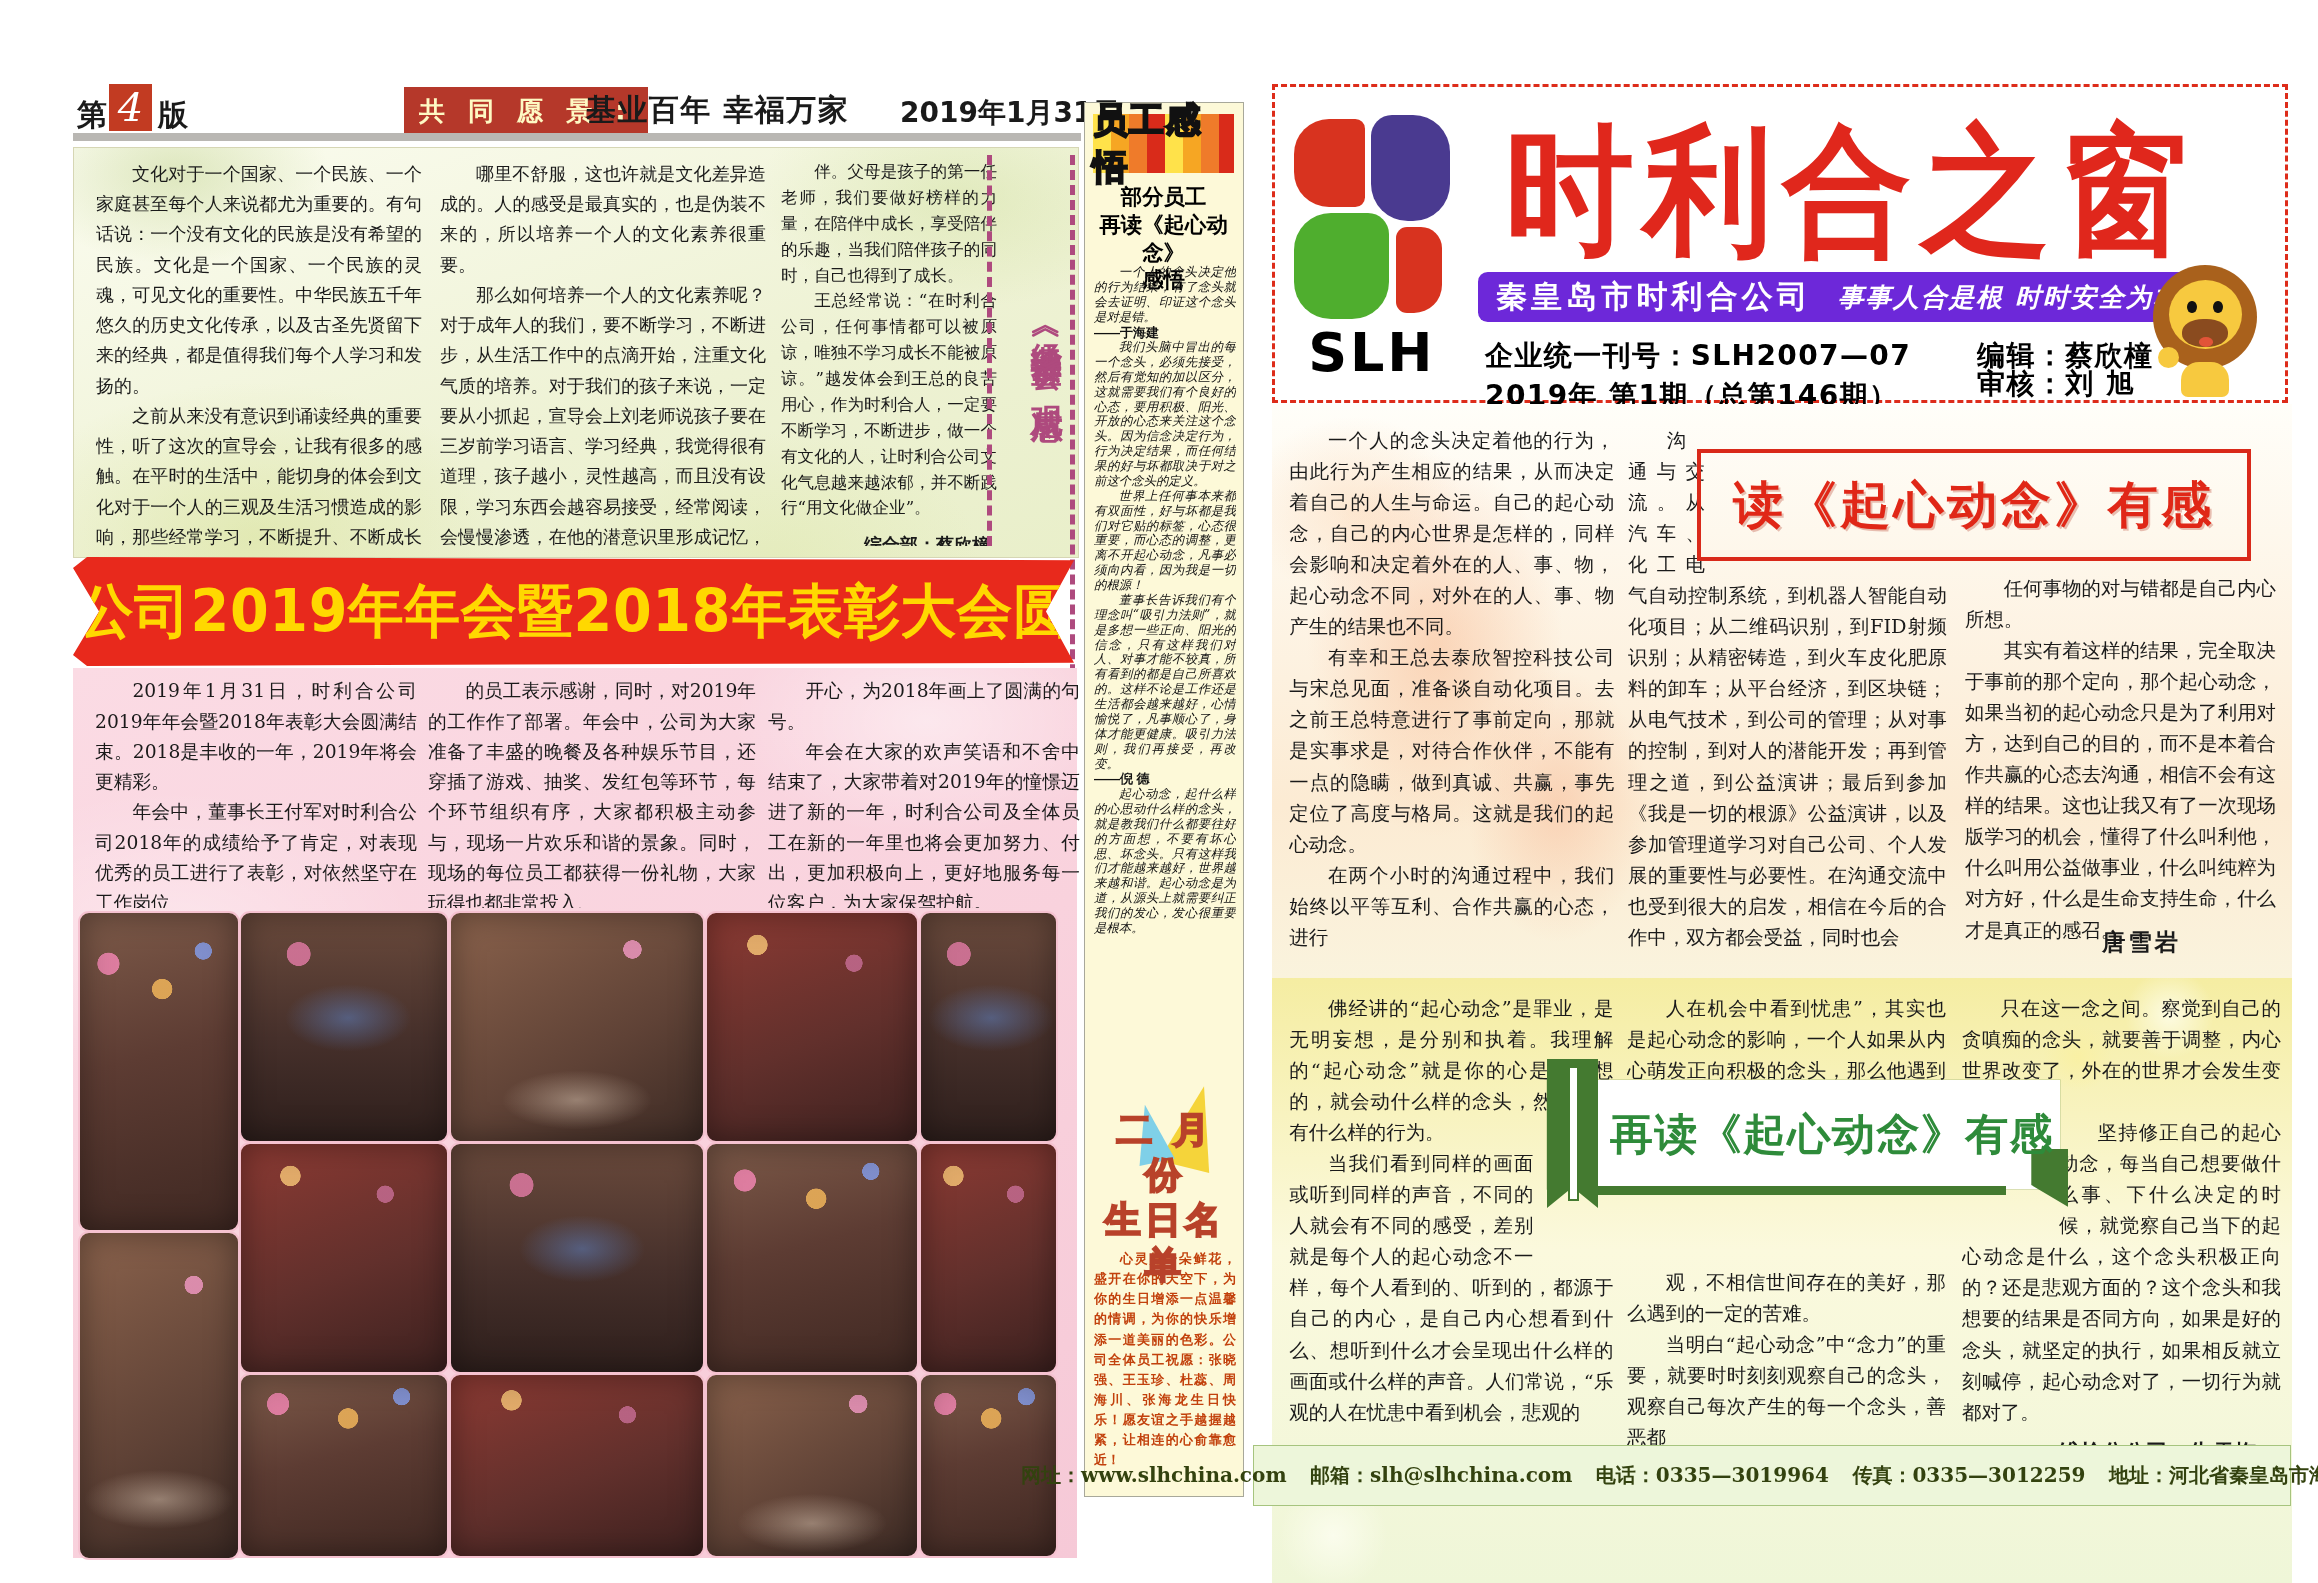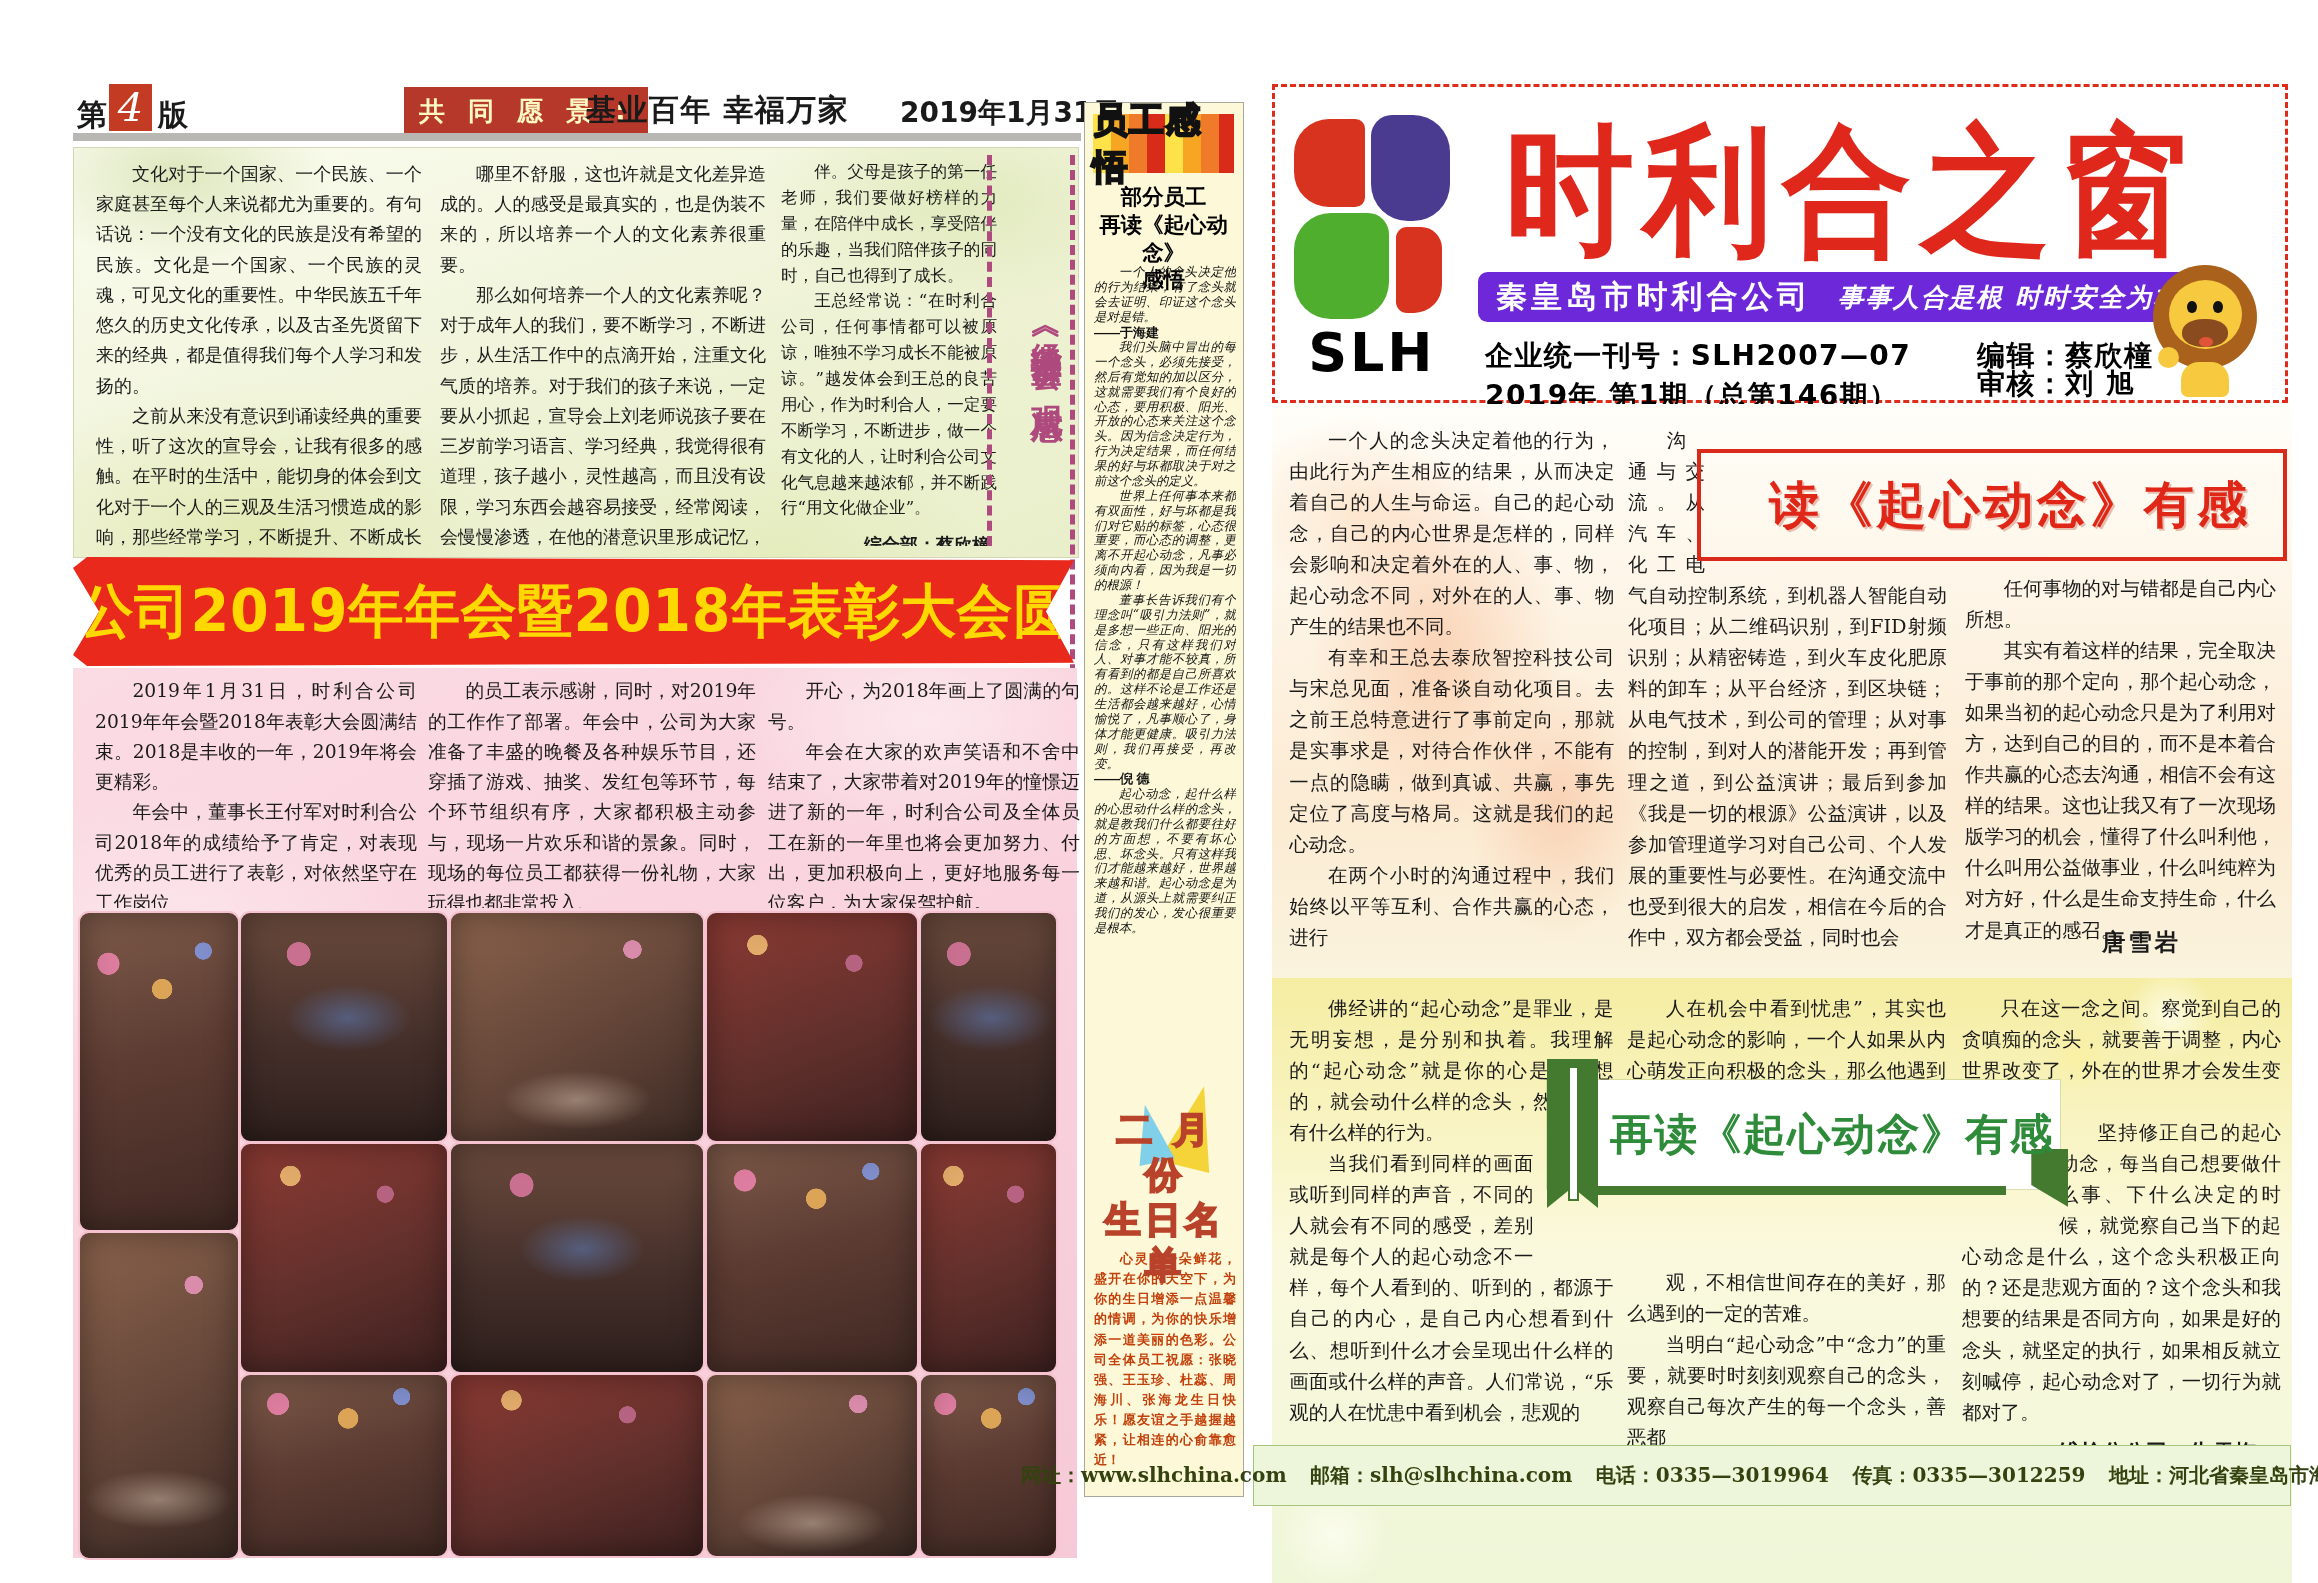--- a/index.html
+++ b/index.html
@@ -160,21 +160,21 @@
       radial-gradient(ellipse 138px 207px at 28% 70%, rgba(240,120,70,.22), transparent 66%),
       radial-gradient(ellipse 166px 138px at 8% 18%, rgba(248,180,120,.25), transparent 66%),
       linear-gradient(180deg,#fffef9,#fcebd3 70%,#faf3dd);}
   .r1col{position:absolute;top:21px;height:536px;overflow:hidden;text-align:justify;
     font-size:19.4px;line-height:1.6;}
   #r1c1{left:17.3px;width:325px;}
   #r1c2{left:356px;width:319px;}
   #r1c2 .box-spacer{float:right;width:242px;height:151px;}
   #r1c3{left:693px;top:169px;width:311px;height:389px;}
   #r1-title-box{left:1697px;top:449px;width:546px;height:104px;border:4.1px solid #d9291a;
-    display:flex;align-items:center;justify-content:center;z-index:3;padding-left:36px;}
+    display:flex;align-items:center;justify-content:center;z-index:3;}
   #r1-title-box span{font-family:"DejaVu Sans",sans-serif;font-weight:900;font-size:50px;
     color:#e02717;letter-spacing:3.5px;text-shadow:2.1px 2.1px 0 rgba(190,80,60,.35);white-space:nowrap;}
   #r1-sig{left:2102px;top:926px;font-family:"DejaVu Sans",sans-serif;font-weight:bold;font-size:23.5px;letter-spacing:2.8px;}
 
   
   #rbot{left:1272px;top:978px;width:1020px;height:606px;
     background:
       radial-gradient(circle 62px at 88% 6%, rgba(255,255,240,.8), transparent 72%),
       radial-gradient(circle 48px at 79% 13%, rgba(250,240,160,.8), transparent 72%),
       radial-gradient(circle 76px at 6% 92%, rgba(255,255,245,.7), transparent 72%),

